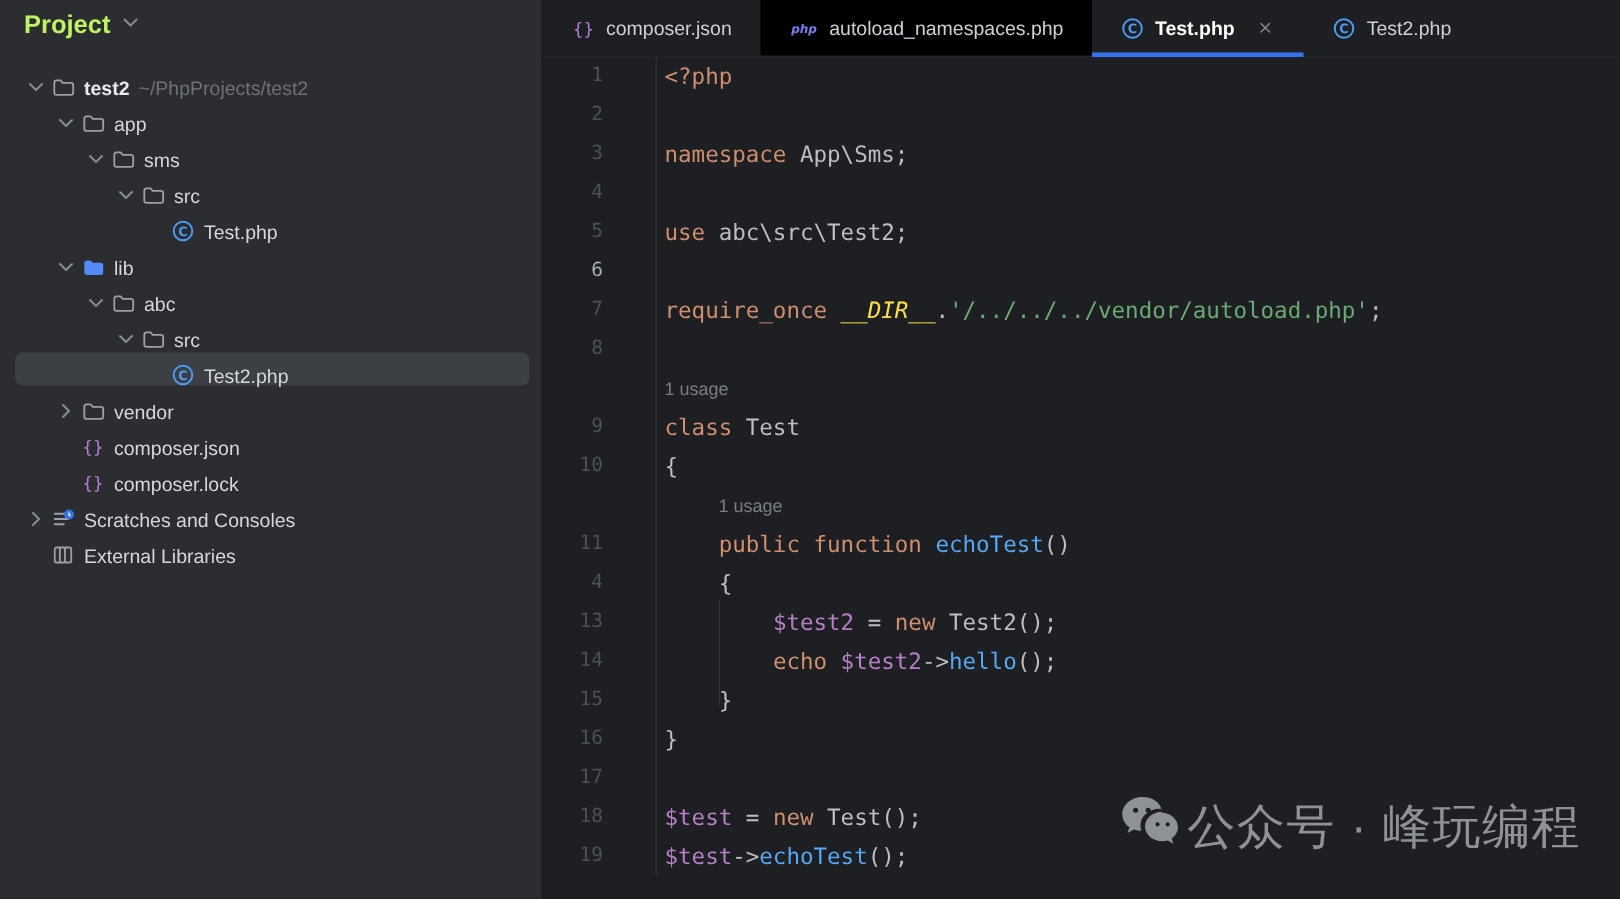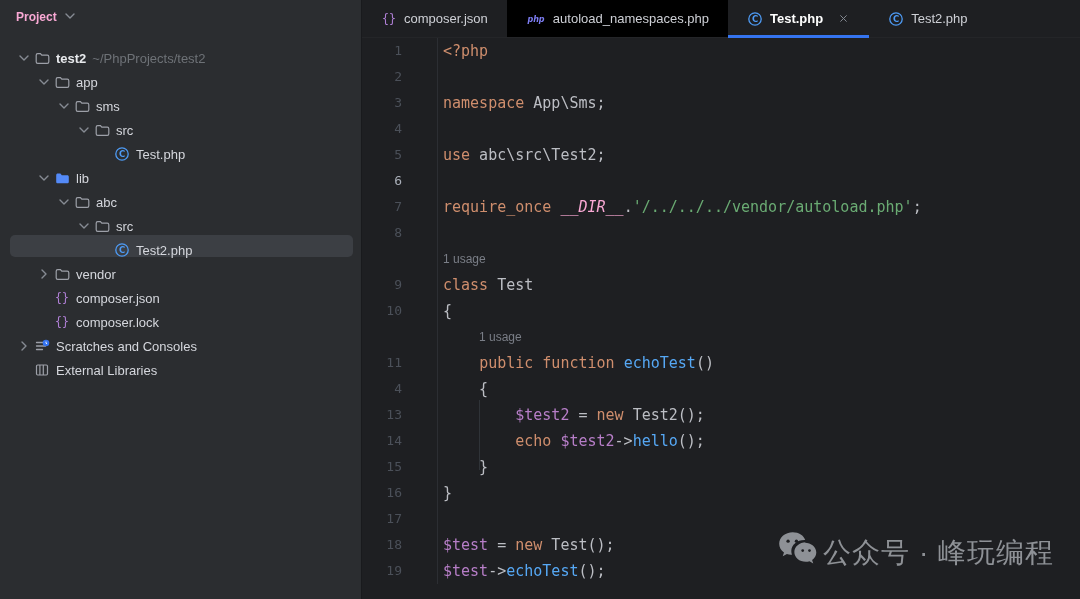--- a/index.html
+++ b/index.html
@@ -4,21 +4,21 @@
 <style>
   html,body{margin:0;padding:0;background:#1E1F22;}
   body{width:1080px;height:599px;overflow:hidden;font-family:"Liberation Sans",sans-serif;
        -webkit-font-smoothing:antialiased;}
   .app{display:flex;width:1080px;height:599px;}
 
   
   .project-panel{width:361px;flex-shrink:0;background:#2B2D30;border-right:1px solid #191A1D;
                  display:flex;flex-direction:column;}
   .panel-header{height:34px;display:flex;align-items:center;padding-left:16px;gap:5px;
-                color:#f9a8d4;font-weight:bold;font-size:12px;}
+                color:#bef264;font-weight:bold;font-size:17px;}
   .tree{margin:8px 0 0;padding:0;list-style:none;}
   .tree-row{position:relative;height:24px;display:flex;align-items:flex-end;
             font-size:13px;color:#D5D7DD;cursor:default;}
   .tree-row .sel-bg{position:absolute;left:10px;right:8px;top:1px;bottom:1px;
                     background:#3C3F44;border-radius:5px;z-index:0;}
   .tree-row>*{position:relative;z-index:1;}
   .chev{width:20px;height:16px;display:flex;align-items:center;justify-content:center;flex-shrink:0;}
   .ticon{width:18px;height:16px;display:flex;align-items:center;flex-shrink:0;}
   .tlabel{margin-left:4px;white-space:pre;}
   .tlabel.bold{font-weight:bold;color:#E8EAED;}
@@ -39,29 +39,29 @@
   .code-row{display:flex;height:26px;line-height:26px;white-space:pre;}
   .code-row .num{width:40px;flex-shrink:0;text-align:right;color:#4B5059;font-size:13px;}
   .code-row .num.cur{color:#A9AEB8;}
   .code-row .gsep{width:35px;flex-shrink:0;border-right:1px solid #2C2E33;}
   .code-row .content{padding-left:5px;}
   .code-row .content.hint{font-family:"Liberation Sans",sans-serif;font-size:12px;color:#7A7E87;}
 
   .tk-kw{color:#CF8E6D;}
   .tk-pl{color:#BCBEC4;}
   .tk-str{color:#6AAB73;}
-  .tk-const{color:#f9a8d4;font-style:italic;}
+  .tk-const{color:#fde047;font-style:italic;}
   .tk-var{color:#B77EC8;}
   .tk-fn{color:#56A8F5;}
 
   .indent-guide{position:absolute;left:117px;top:362px;width:1px;height:70px;background:#2F3338;}
 
   
   .watermark{position:absolute;right:26px;bottom:22px;display:flex;align-items:center;gap:2px;
-             color:#8E9196;font-size:28px;letter-spacing:1px;font-family:"Liberation Sans",sans-serif;}
+             color:#8E9196;font-size:32px;letter-spacing:1px;font-family:"Liberation Sans",sans-serif;}
 </style>
 </head>
 <body>
 
 <div class="app">
 
   <aside class="project-panel">
     <div class="panel-header">
       <span>Project</span>
       <span class="hdr-chev"><svg viewBox="0 0 16 16" width="16" height="16">

